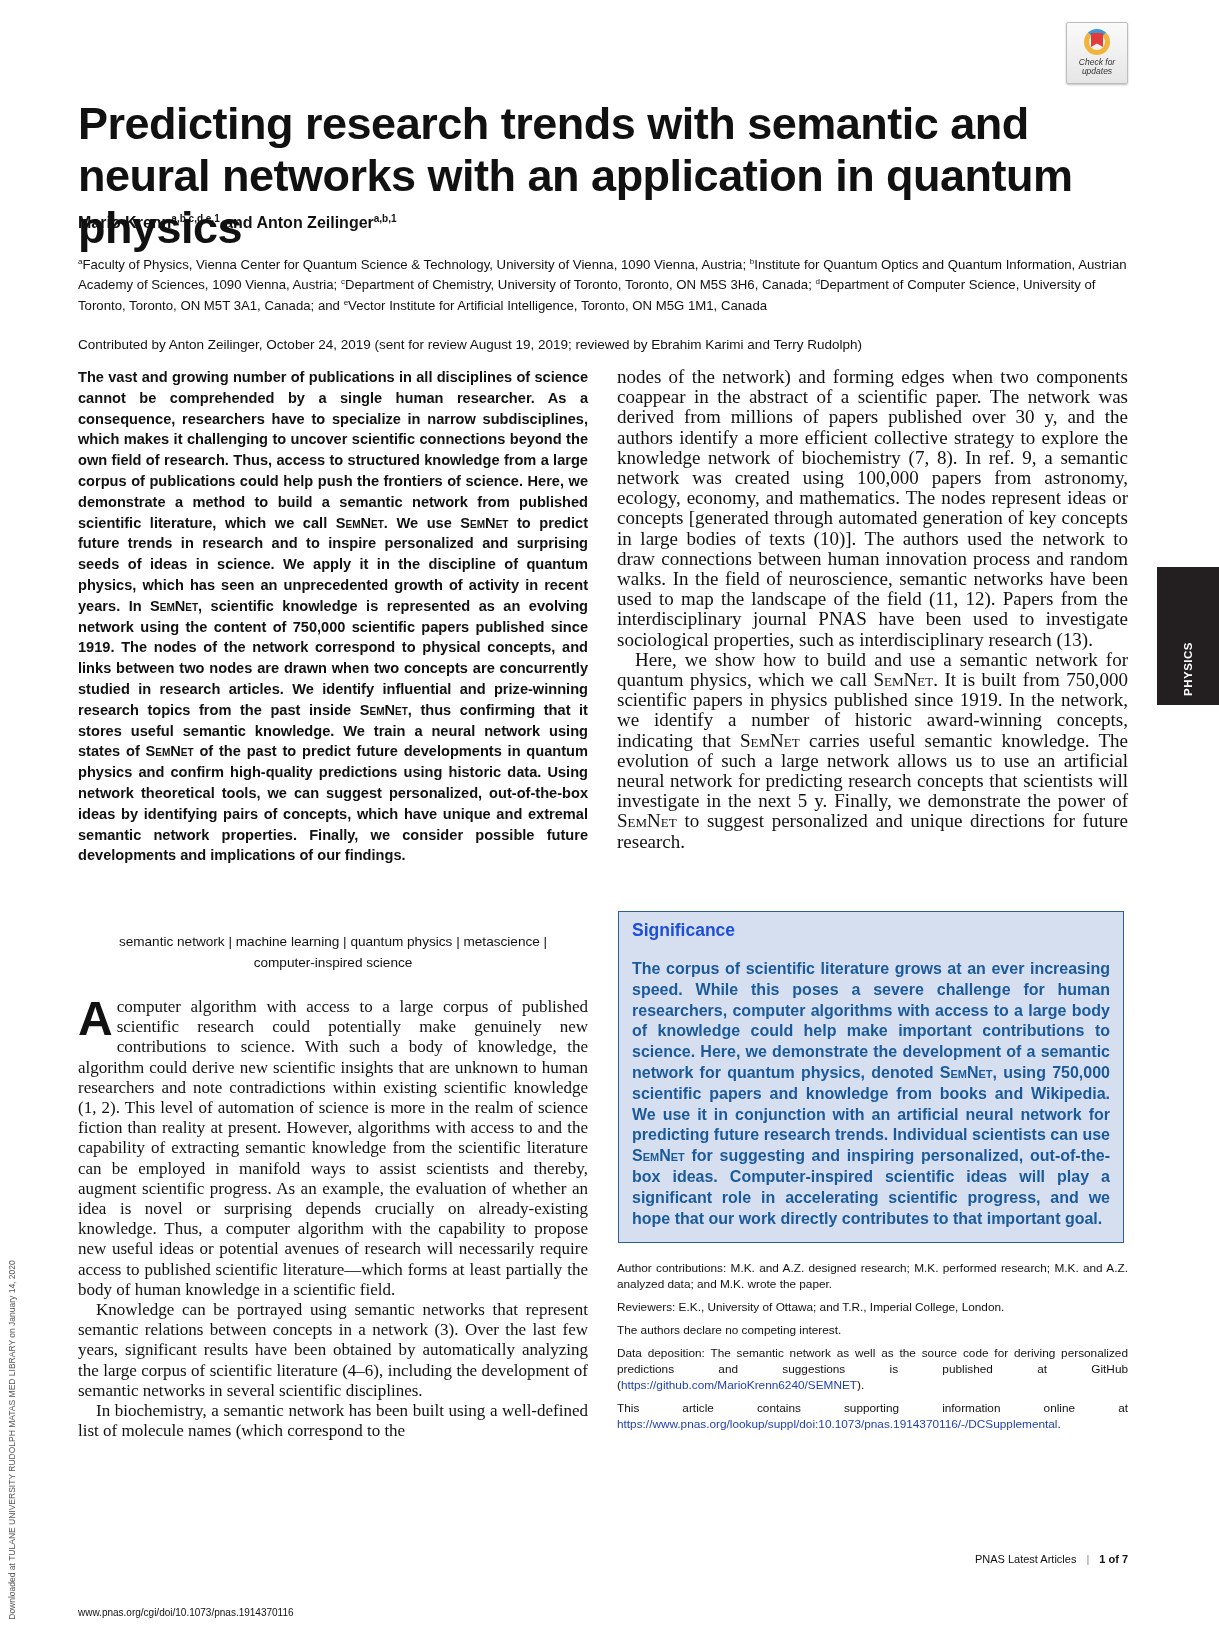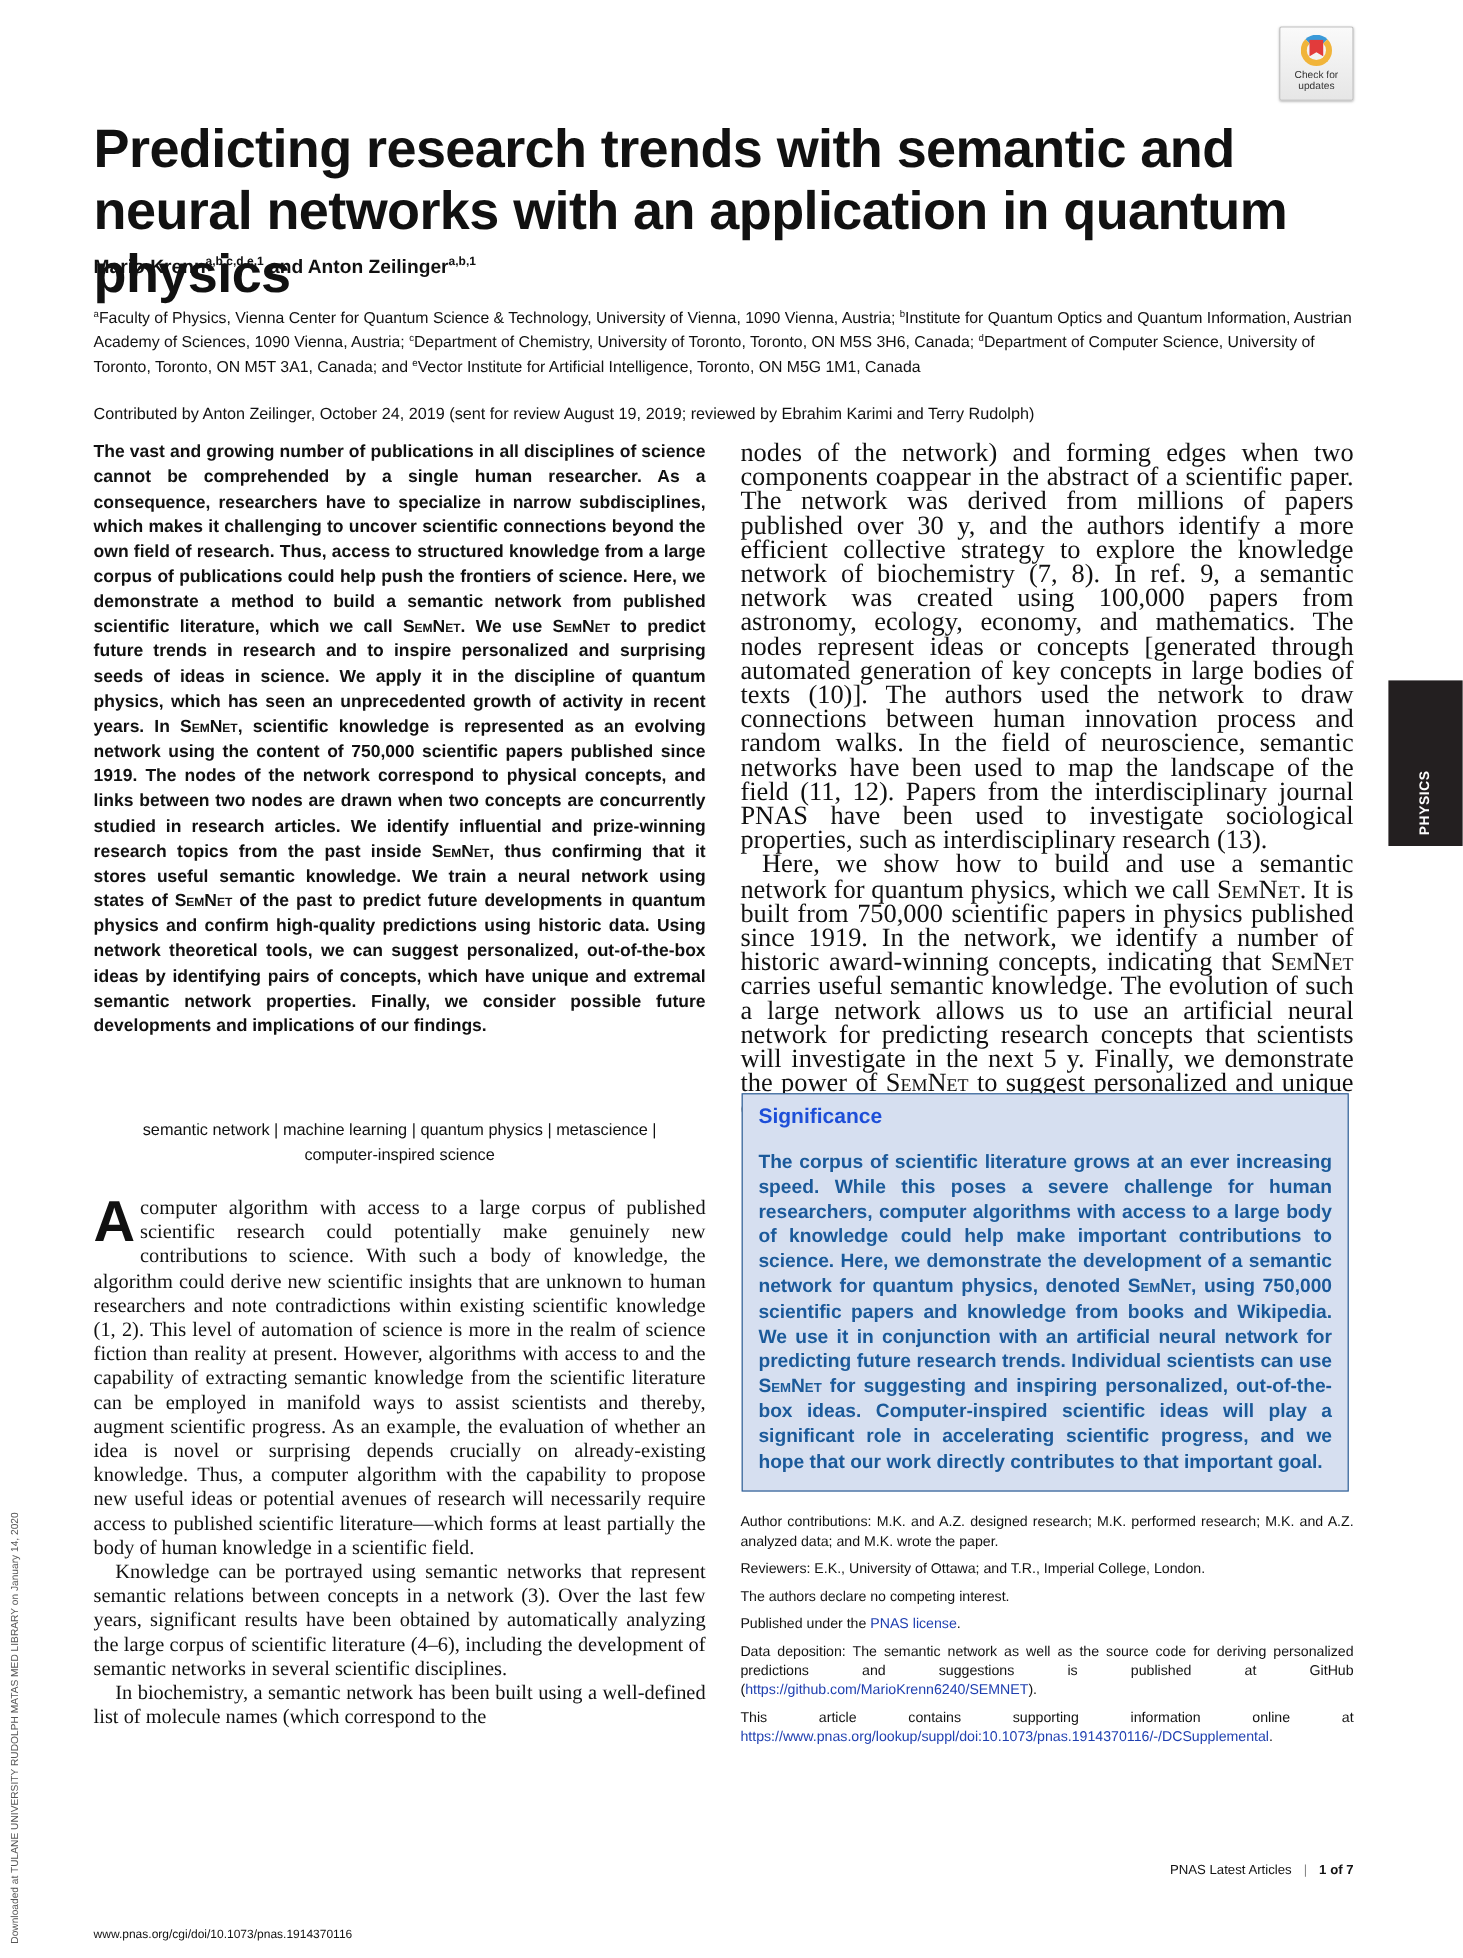--- a/index.html
+++ b/index.html
@@ -4,39 +4,39 @@
 <style>
   html, body { margin:0; padding:0; background:#ffffff; }
   body { width:1219px; height:1632px; position:relative; overflow:hidden; color:#111; }
   .sans { font-family: "Liberation Sans", "DejaVu Sans", sans-serif; }
   .serif { font-family: "Liberation Serif", "DejaVu Serif", serif; }
   .sc { font-variant: small-caps; }
 
   #crossmark { position:absolute; left:1066px; top:22px; width:60px; height:60px; border:1px solid #bdbdbd; border-radius:2px; background:linear-gradient(#fafafa,#e6e6e6); box-shadow:0 1px 2px rgba(0,0,0,.25); text-align:center; }
   #crossmark .ring { position:absolute; left:17px; top:6px; width:26px; height:26px; border-radius:50%; border:5px solid #f1b43a; box-sizing:border-box; border-top-color:#3a9ad9; border-left-color:#f1b43a; }
   #crossmark .flag { position:absolute; left:24px; top:10px; width:12px; height:14px; background:#e23b3b; clip-path:polygon(0 0,100% 0,100% 100%,50% 75%,0 100%); }
-  #crossmark .lbl { position:absolute; left:0; right:0; top:35px; font-size:8.5px; line-height:9px; color:#333; }
+  #crossmark .lbl { position:absolute; left:0; right:0; top:35px; font-size:8.5px; line-height:9px; color:#333;font-style:italic; }
 
   #title { position:absolute; left:78px; top:98px; width:1000px; font-size:45px; line-height:52px; font-weight:bold; letter-spacing:-0.5px; color:#111; margin:0; }
   #authors { position:absolute; left:78px; top:213px; font-size:16px; font-weight:bold; }
   #authors sup { font-size:10px; font-weight:bold; }
   #affil { position:absolute; left:78px; top:253px; width:1050px; font-size:13.2px; line-height:17px; }
   #affil sup { font-size:8px; }
   #contrib { position:absolute; left:78px; top:337px; font-size:13.5px; }
 
   .col-left { position:absolute; left:78px; width:510px;text-align:center; }
   .col-right { position:absolute; left:617px; width:511px; }
   #abstract { top:367px; font-size:14.6px; line-height:20.8px; font-weight:bold; text-align:justify; margin:0; }
   #keywords { top:931px; font-size:13.6px; line-height:21px; }
   #intro { top:997px; font-size:17px; line-height:20.2px; text-align:justify; }
   #intro p { margin:0; }
   #intro p.ind { text-indent:18px; }
   .dropcap { float:left; font-family:"Liberation Sans","DejaVu Sans",sans-serif; font-weight:bold; font-size:48px; line-height:38px; margin:3px 4px 0 0; }
 
-  #right-body { top:367px; font-size:22px; line-height:20.2px; text-align:justify; }
+  #right-body { top:367px; font-size:19px; line-height:20.2px; text-align:justify; }
   #right-body p { margin:0; }
   #right-body p.ind { text-indent:18px; }
 
   #significance { position:absolute; left:618px; top:911px; width:506px; height:332px; background:#d6dff0; border:1.5px solid #2f5f96; box-sizing:border-box; padding:8px 13px; color:#1b5a9a; }
   #significance h3 { margin:0; font-size:17.5px; font-weight:bold; color:#1d4ed8; }
   #significance p { margin:18px 0 0 0; font-size:16px; line-height:20.8px; font-weight:bold; text-align:justify; }
 
   #notes { position:absolute; left:617px; top:1260px; width:511px; font-size:11.8px; line-height:16px; text-align:justify; }
   #notes p { margin:0 0 7px 0; }
   #notes a { color:#1f3fb0; text-decoration:none; }
@@ -95,21 +95,20 @@
 
 <div id="significance" class="sans">
   <h3>Significance</h3>
   <p><span>The corpus of scientific literature grows at an ever increasing speed. While this poses a severe challenge for human researchers, computer algorithms with access to a large body of knowledge could help make important contributions to science. Here, we demonstrate the development of a semantic network for quantum physics, denoted </span><span class="sc">SemNet</span><span>, using 750,000 scientific papers and knowledge from books and Wikipedia. We use it in conjunction with an artificial neural network for predicting future research trends. Individual scientists can use </span><span class="sc">SemNet</span><span> for suggesting and inspiring personalized, out-of-the-box ideas. Computer-inspired scientific ideas will play a significant role in accelerating scientific progress, and we hope that our work directly contributes to that important goal.</span></p>
 </div>
 
 <div id="notes" class="sans">
   <p>Author contributions: M.K. and A.Z. designed research; M.K. performed research; M.K. and A.Z. analyzed data; and M.K. wrote the paper.</p>
   <p>Reviewers: E.K., University of Ottawa; and T.R., Imperial College, London.</p>
   <p>The authors declare no competing interest.</p>
-  <p><span>Published under the </span><a>PNAS license</a><span>.</span></p>
   <p><span>Data deposition: The semantic network as well as the source code for deriving personalized predictions and suggestions is published at GitHub (</span><a>https://github.com/MarioKrenn6240/SEMNET</a><span>).</span></p>
   <p><span>This article contains supporting information online at </span><a>https://www.pnas.org/lookup/suppl/doi:10.1073/pnas.1914370116/-/DCSupplemental</a><span>.</span></p>
 </div>
 
 <div id="physics-tab" class="sans">
   <span>PHYSICS</span>
 </div>
 
 <div id="download-note" class="sans">Downloaded at TULANE UNIVERSITY RUDOLPH MATAS MED LIBRARY on January 14, 2020</div>
 

